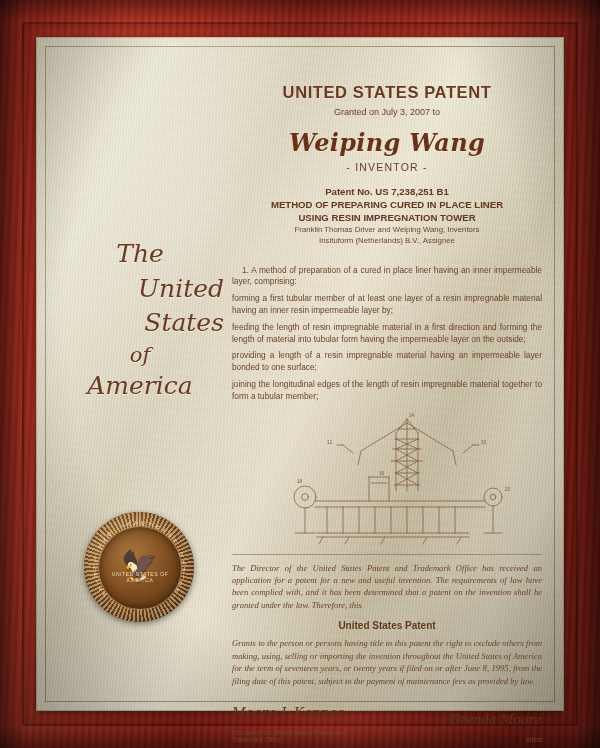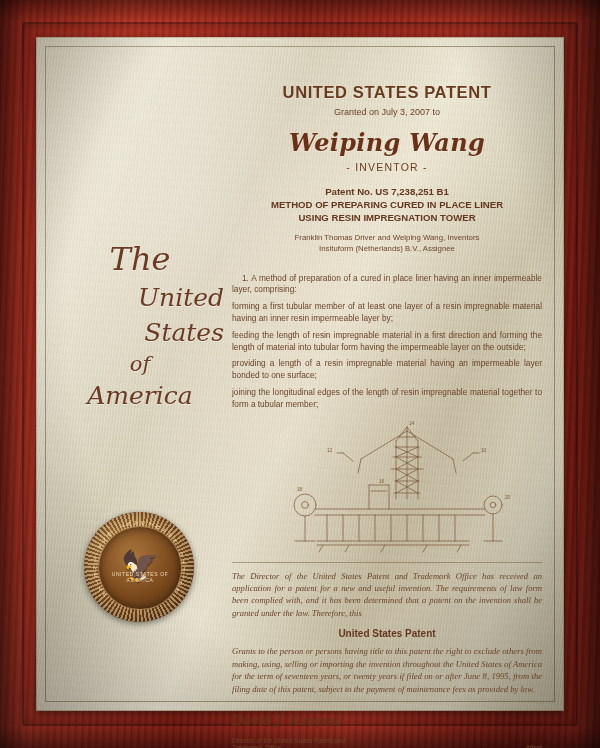--- a/index.html
+++ b/index.html
@@ -60,21 +60,21 @@
   }
   .usa-script{
     position:absolute;left:0;top:180px;width:168px;
     text-align:center;color:#6b3a22;
     font-family:"DejaVu Serif", serif;
     font-style:italic;
     line-height:1.38;
     text-shadow:0 1px 0 rgba(255,255,255,.45);
   }
   .usa-script .l{display:block;}
-  .usa-line-the{font-size:32px;}
+  .usa-line-the{font-size:25px;}
   .usa-line-united{font-size:25px;text-align:right;}
   .usa-line-states{font-size:25px;text-align:right;}
   .usa-line-of{font-size:21px;}
   .usa-line-america{font-size:25px;}
   
   .seal{
     position:absolute;left:28px;top:455px;width:110px;height:110px;
     border-radius:50%;
     background:
       radial-gradient(circle at 38% 32%, #b98b4e 0%, #8e5c28 42%, #6d4119 72%, #4e2c10 100%);
@@ -137,21 +137,21 @@
   .patent-no{
     font-family:"Liberation Sans", sans-serif;font-weight:bold;
     font-size:9.6px;margin-top:13px;color:#64381f;
   }
   .patent-title{
     font-family:"Liberation Sans", sans-serif;font-weight:bold;
     font-size:9.6px;line-height:1.35;margin-top:2px;color:#64381f;
   }
   .assignee{
     font-family:"Liberation Sans", sans-serif;
-    font-size:7.8px;line-height:1.4;margin-top:8px;color:#6d452a;
+    font-size:7.8px;line-height:1.4;margin-top:0;color:#6d452a;
   }
   .claims{
     margin-top:18px;font-size:8.3px;line-height:1.42;text-align:justify;
     font-family:Liberation Sans, sans-serif;color:#6a4428;
   }
   .claims p{margin:0 0 5px 0;}
   .claims .lead{text-indent:10px;}
   
   .figure{
     position:relative;height:135px;margin:10px 0 6px 0;
@@ -305,31 +305,32 @@
             <text x="224" y="31">10</text>
             <text x="70" y="31">12</text>
             <text x="152" y="4">14</text>
             <text x="122" y="62">16</text>
             <text x="40" y="70">18</text>
             <text x="248" y="78">20</text>
           </g>
         </svg>
       </div>
 
-      <div class="director-para">The Director of the United States Patent and Trademark Office has received an application for a patent for a new and useful invention. The requirements of law form been complied with, and it has been determined that a patent on the invention shall be granted under the law. Therefore, this</div>
+      <div class="director-para">The Director of the United States Patent and Trademark Office has received an application for a patent for a new and useful invention. The requirements of law have been complied with, and it has been determined that a patent on the invention shall be granted under the law. Therefore, this</div>
 
       <div class="usp-heading">United States Patent</div>
 
       <div class="grant-para">Grants to the person or persons having title to this patent the right to exclude others from making, using, selling or importing the invention throughout the United States of America for the term of seventeen years, or twenty years if filed on or after June 8, 1995, from the filing date of this patent, subject to the payment of maintenance fees as provided by law.</div>
 
       <div class="sig-row">
         <div class="sig">
-          <div class="sig-name">David J. Kappos</div>
+          <div class="sig-name">Moore J. Kappos</div>
           <div class="sig-caption">Director of the United States Patent and Trademark Office</div>
         </div>
         <div class="sig right">
+          <div class="sig-name small">Brenda Moore</div>
           <div class="sig-caption">Attest</div>
         </div>
       </div>
 
     </div>
   </div>
 </div>
 
 </body></html>

